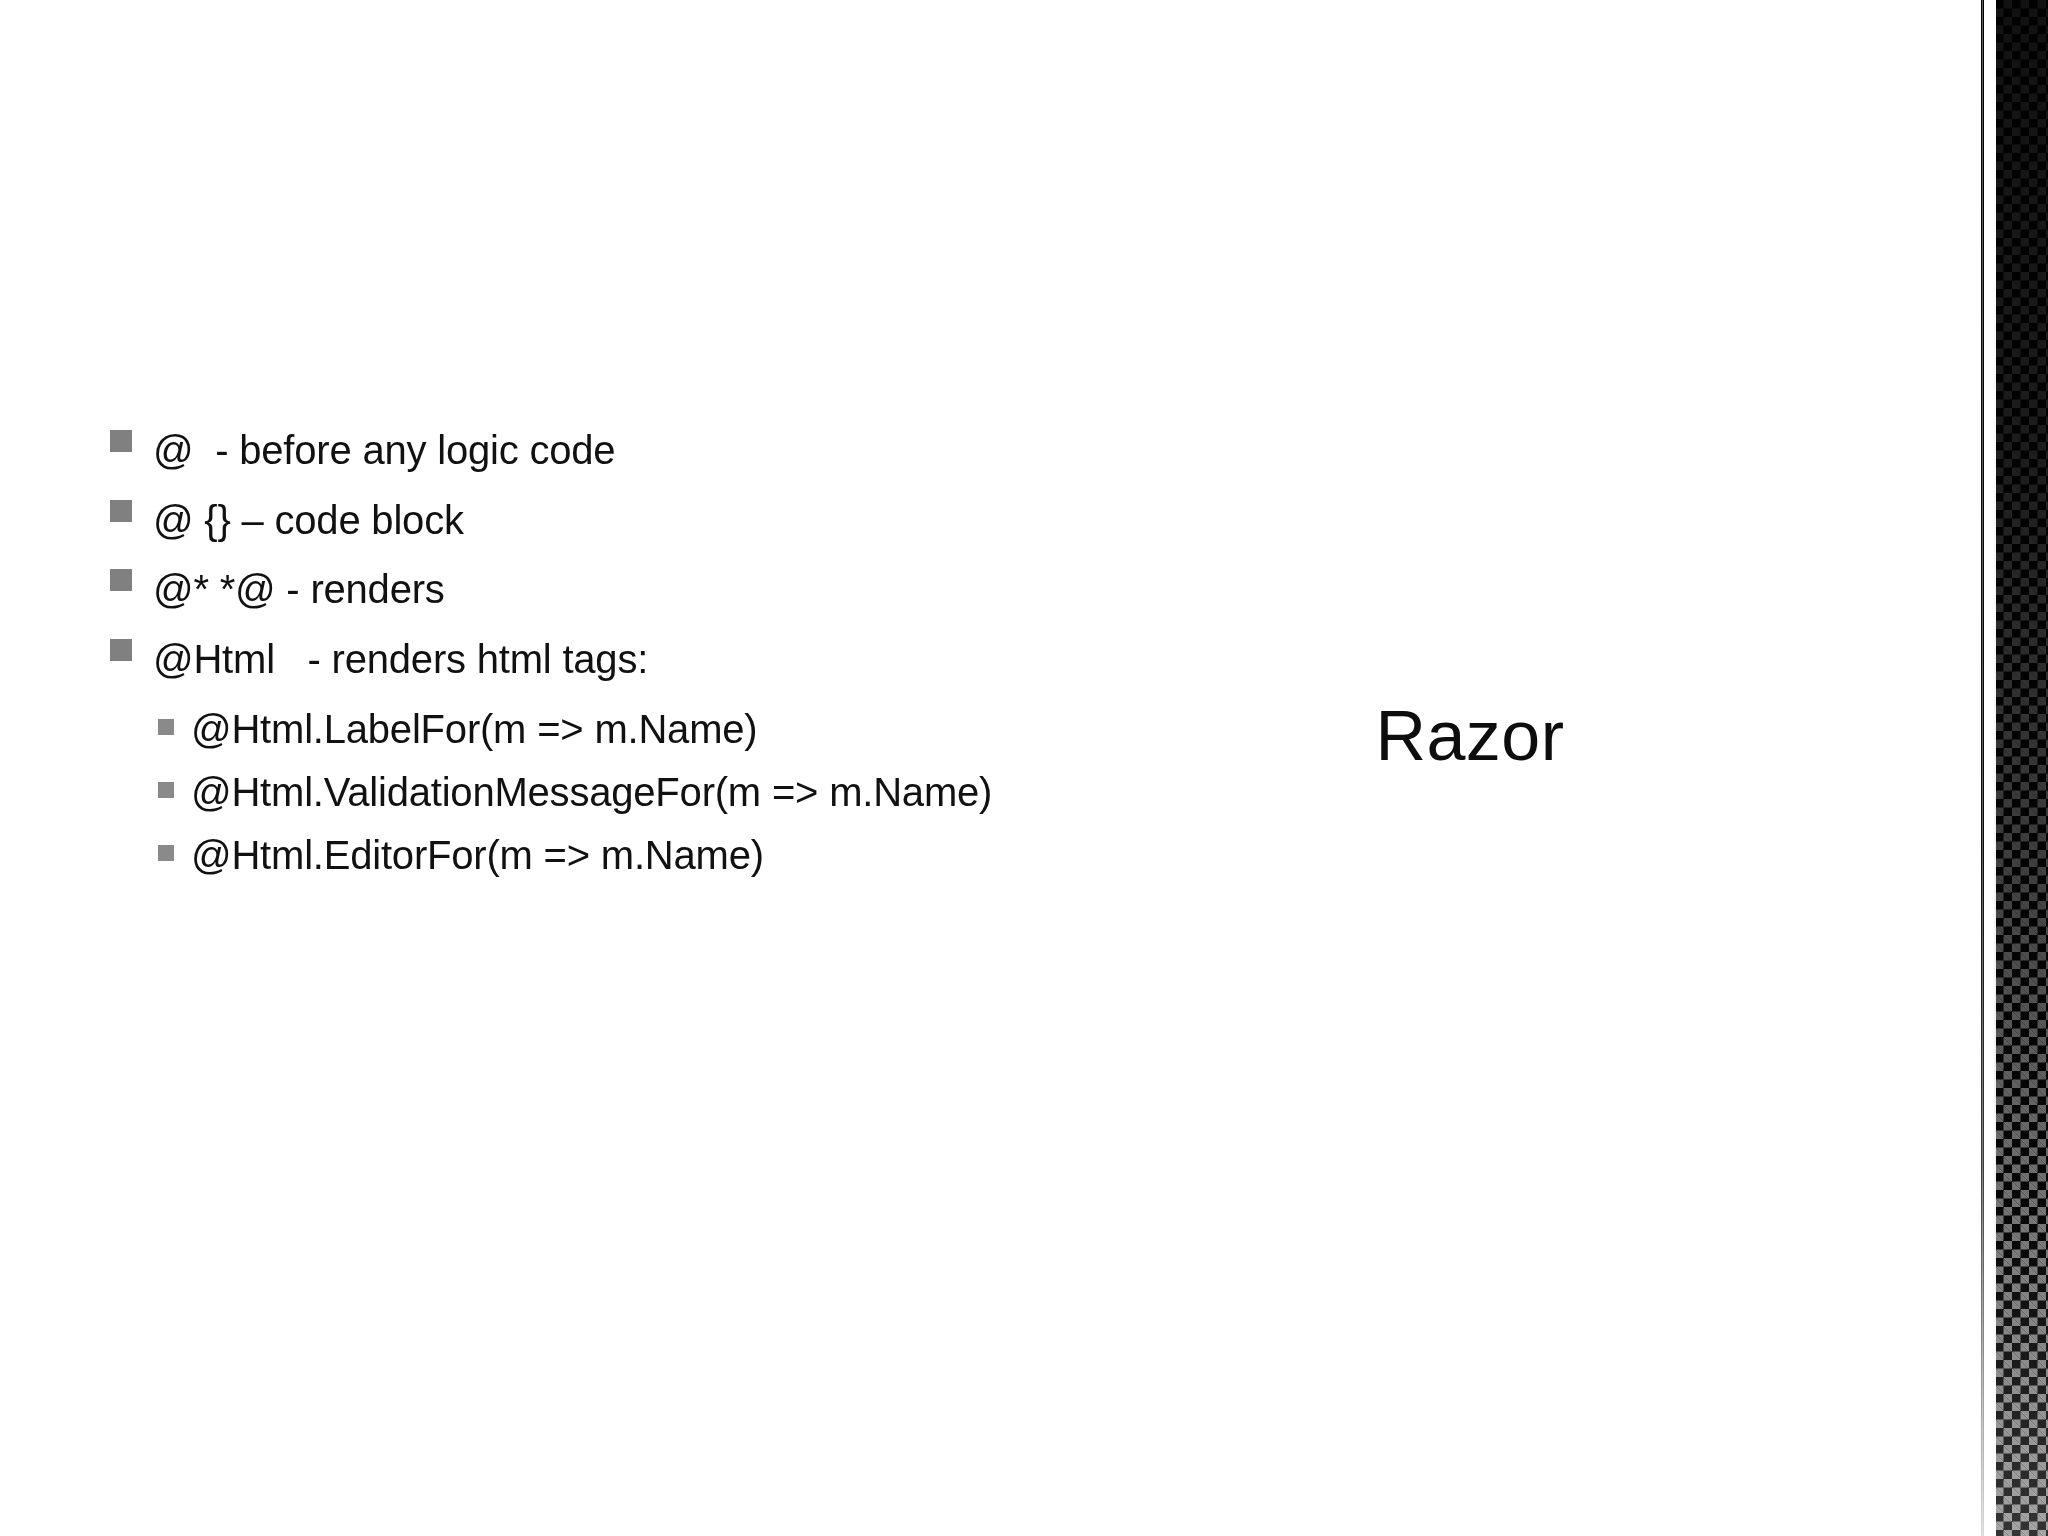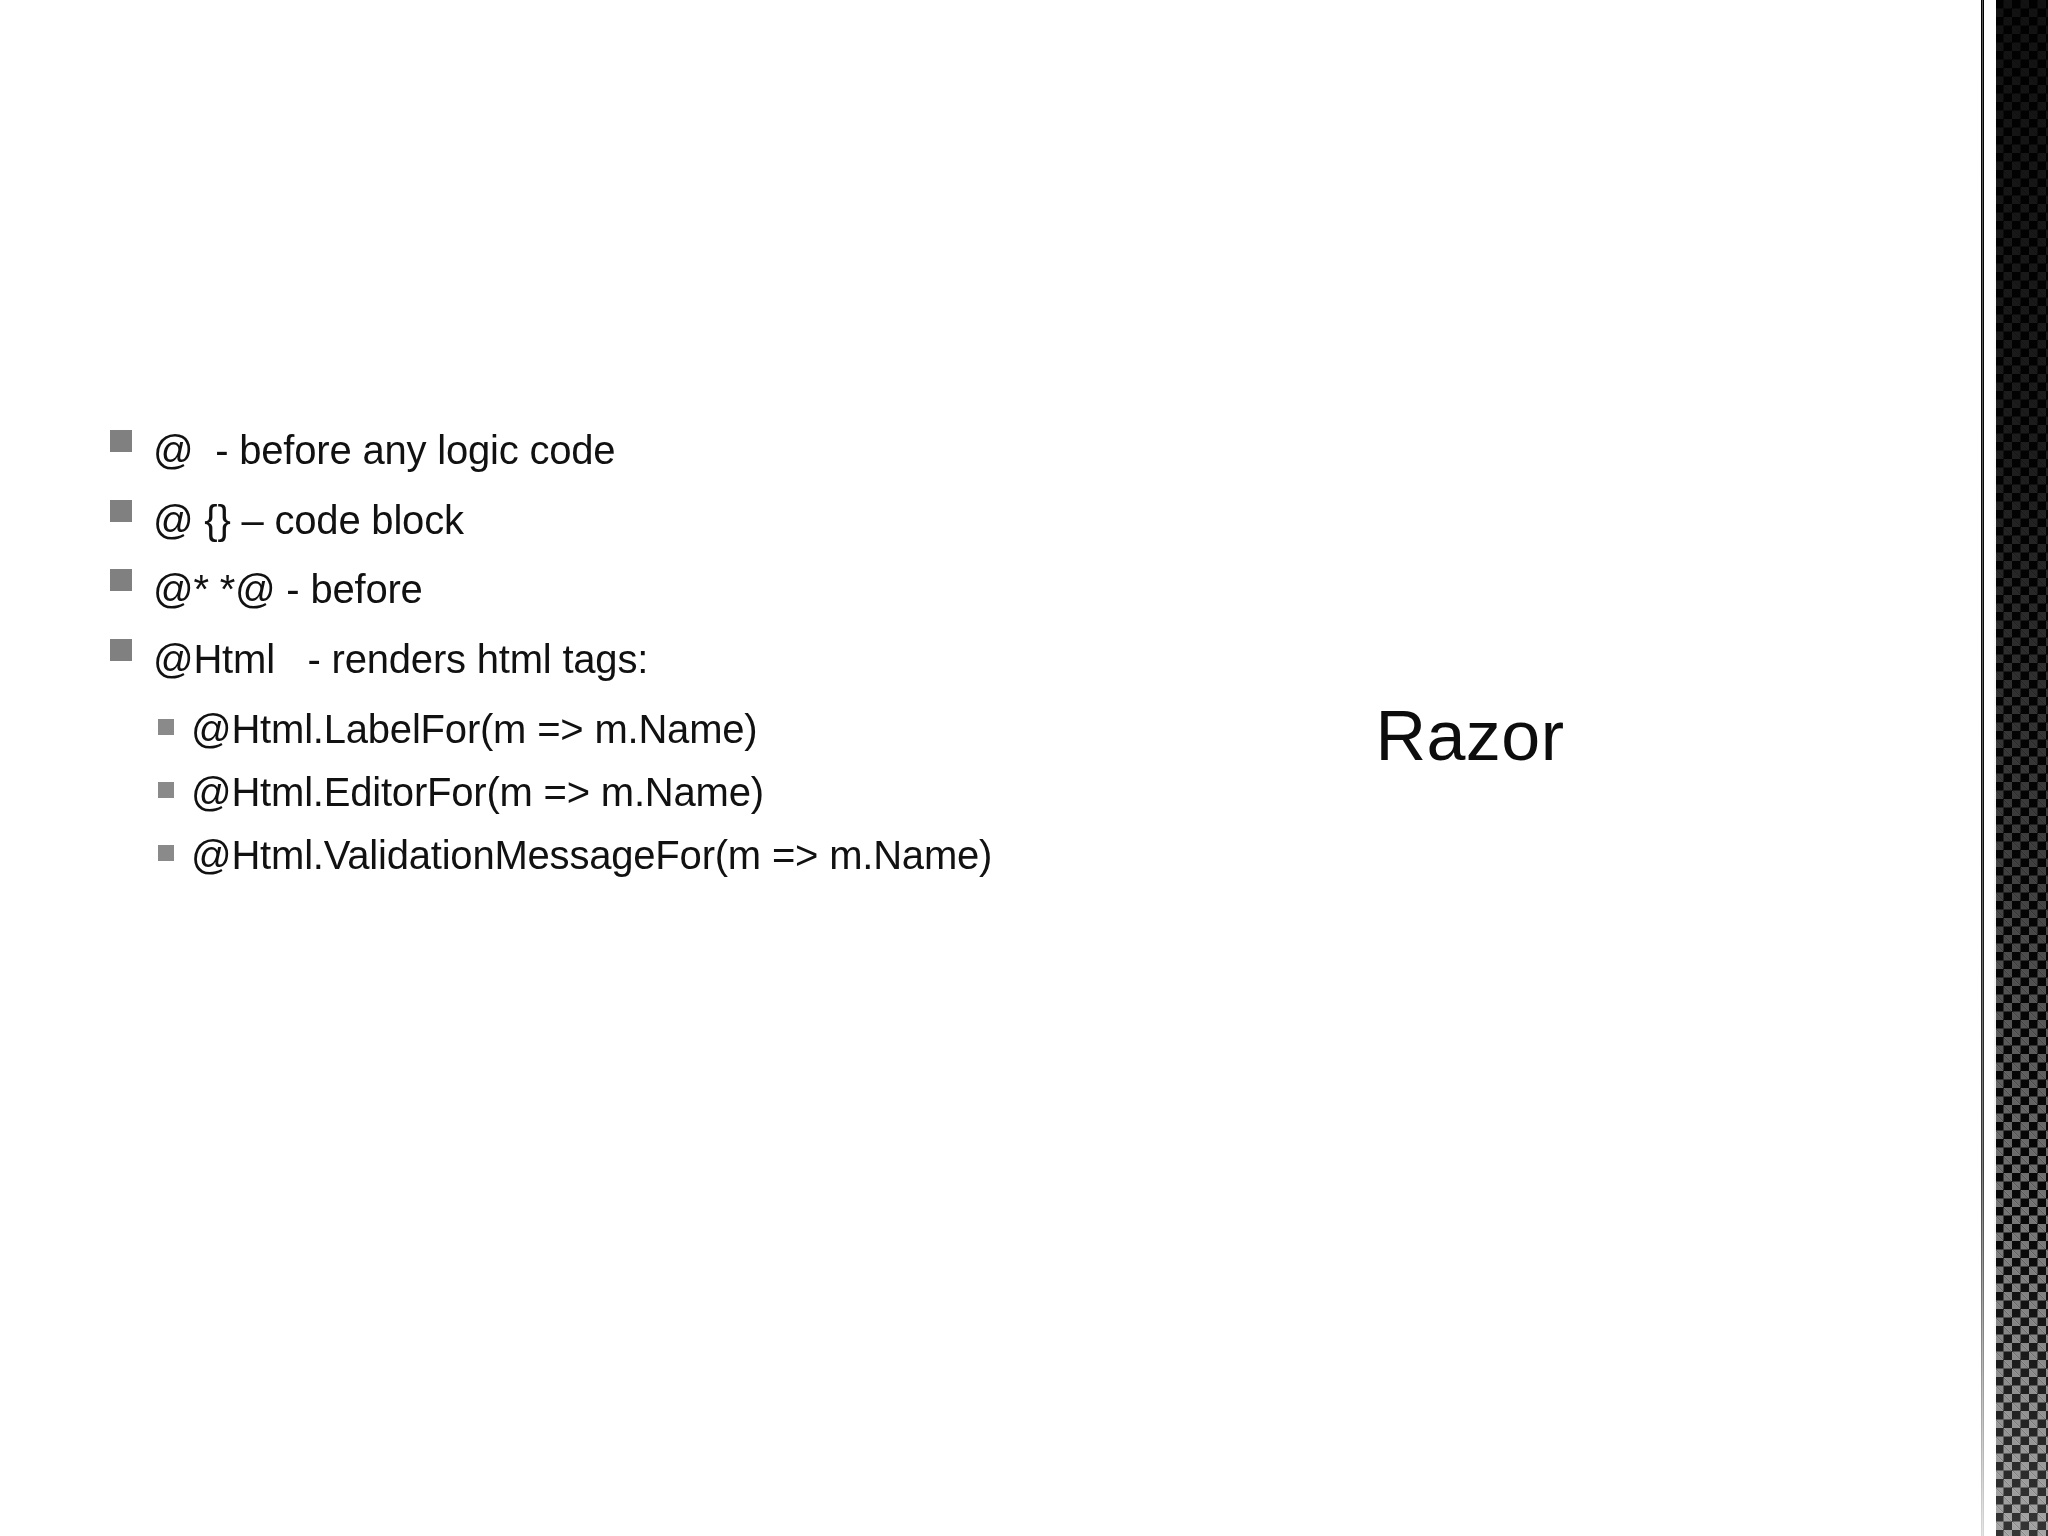--- a/index.html
+++ b/index.html
@@ -160,41 +160,41 @@
       <span class="txt">@  - before any logic code</span>
     </div>
 
     <div class="lvl1">
       <span class="marker"></span>
       <span class="txt">@ {} – code block</span>
     </div>
 
     <div class="lvl1">
       <span class="marker"></span>
-      <span class="txt">@* *@ - before</span>
+      <span class="txt">@* *@ - renders</span>
     </div>
 
     <div class="lvl1">
       <span class="marker"></span>
       <span class="txt">@Html   - renders html tags:</span>
     </div>
 
     <div class="sub-list">
 
       <div class="lvl2">
         <span class="marker"></span>
         <span class="txt">@Html.LabelFor(m =&gt; m.Name)</span>
       </div>
 
       <div class="lvl2">
         <span class="marker"></span>
+        <span class="txt">@Html.ValidationMessageFor(m =&gt; m.Name)</span>
+      </div>
+
+      <div class="lvl2">
+        <span class="marker"></span>
         <span class="txt">@Html.EditorFor(m =&gt; m.Name)</span>
       </div>
 
-      <div class="lvl2">
-        <span class="marker"></span>
-        <span class="txt">@Html.ValidationMessageFor(m =&gt; m.Name)</span>
-      </div>
-
     </div>
   </div>
 
 </div>
 
 </body></html>

